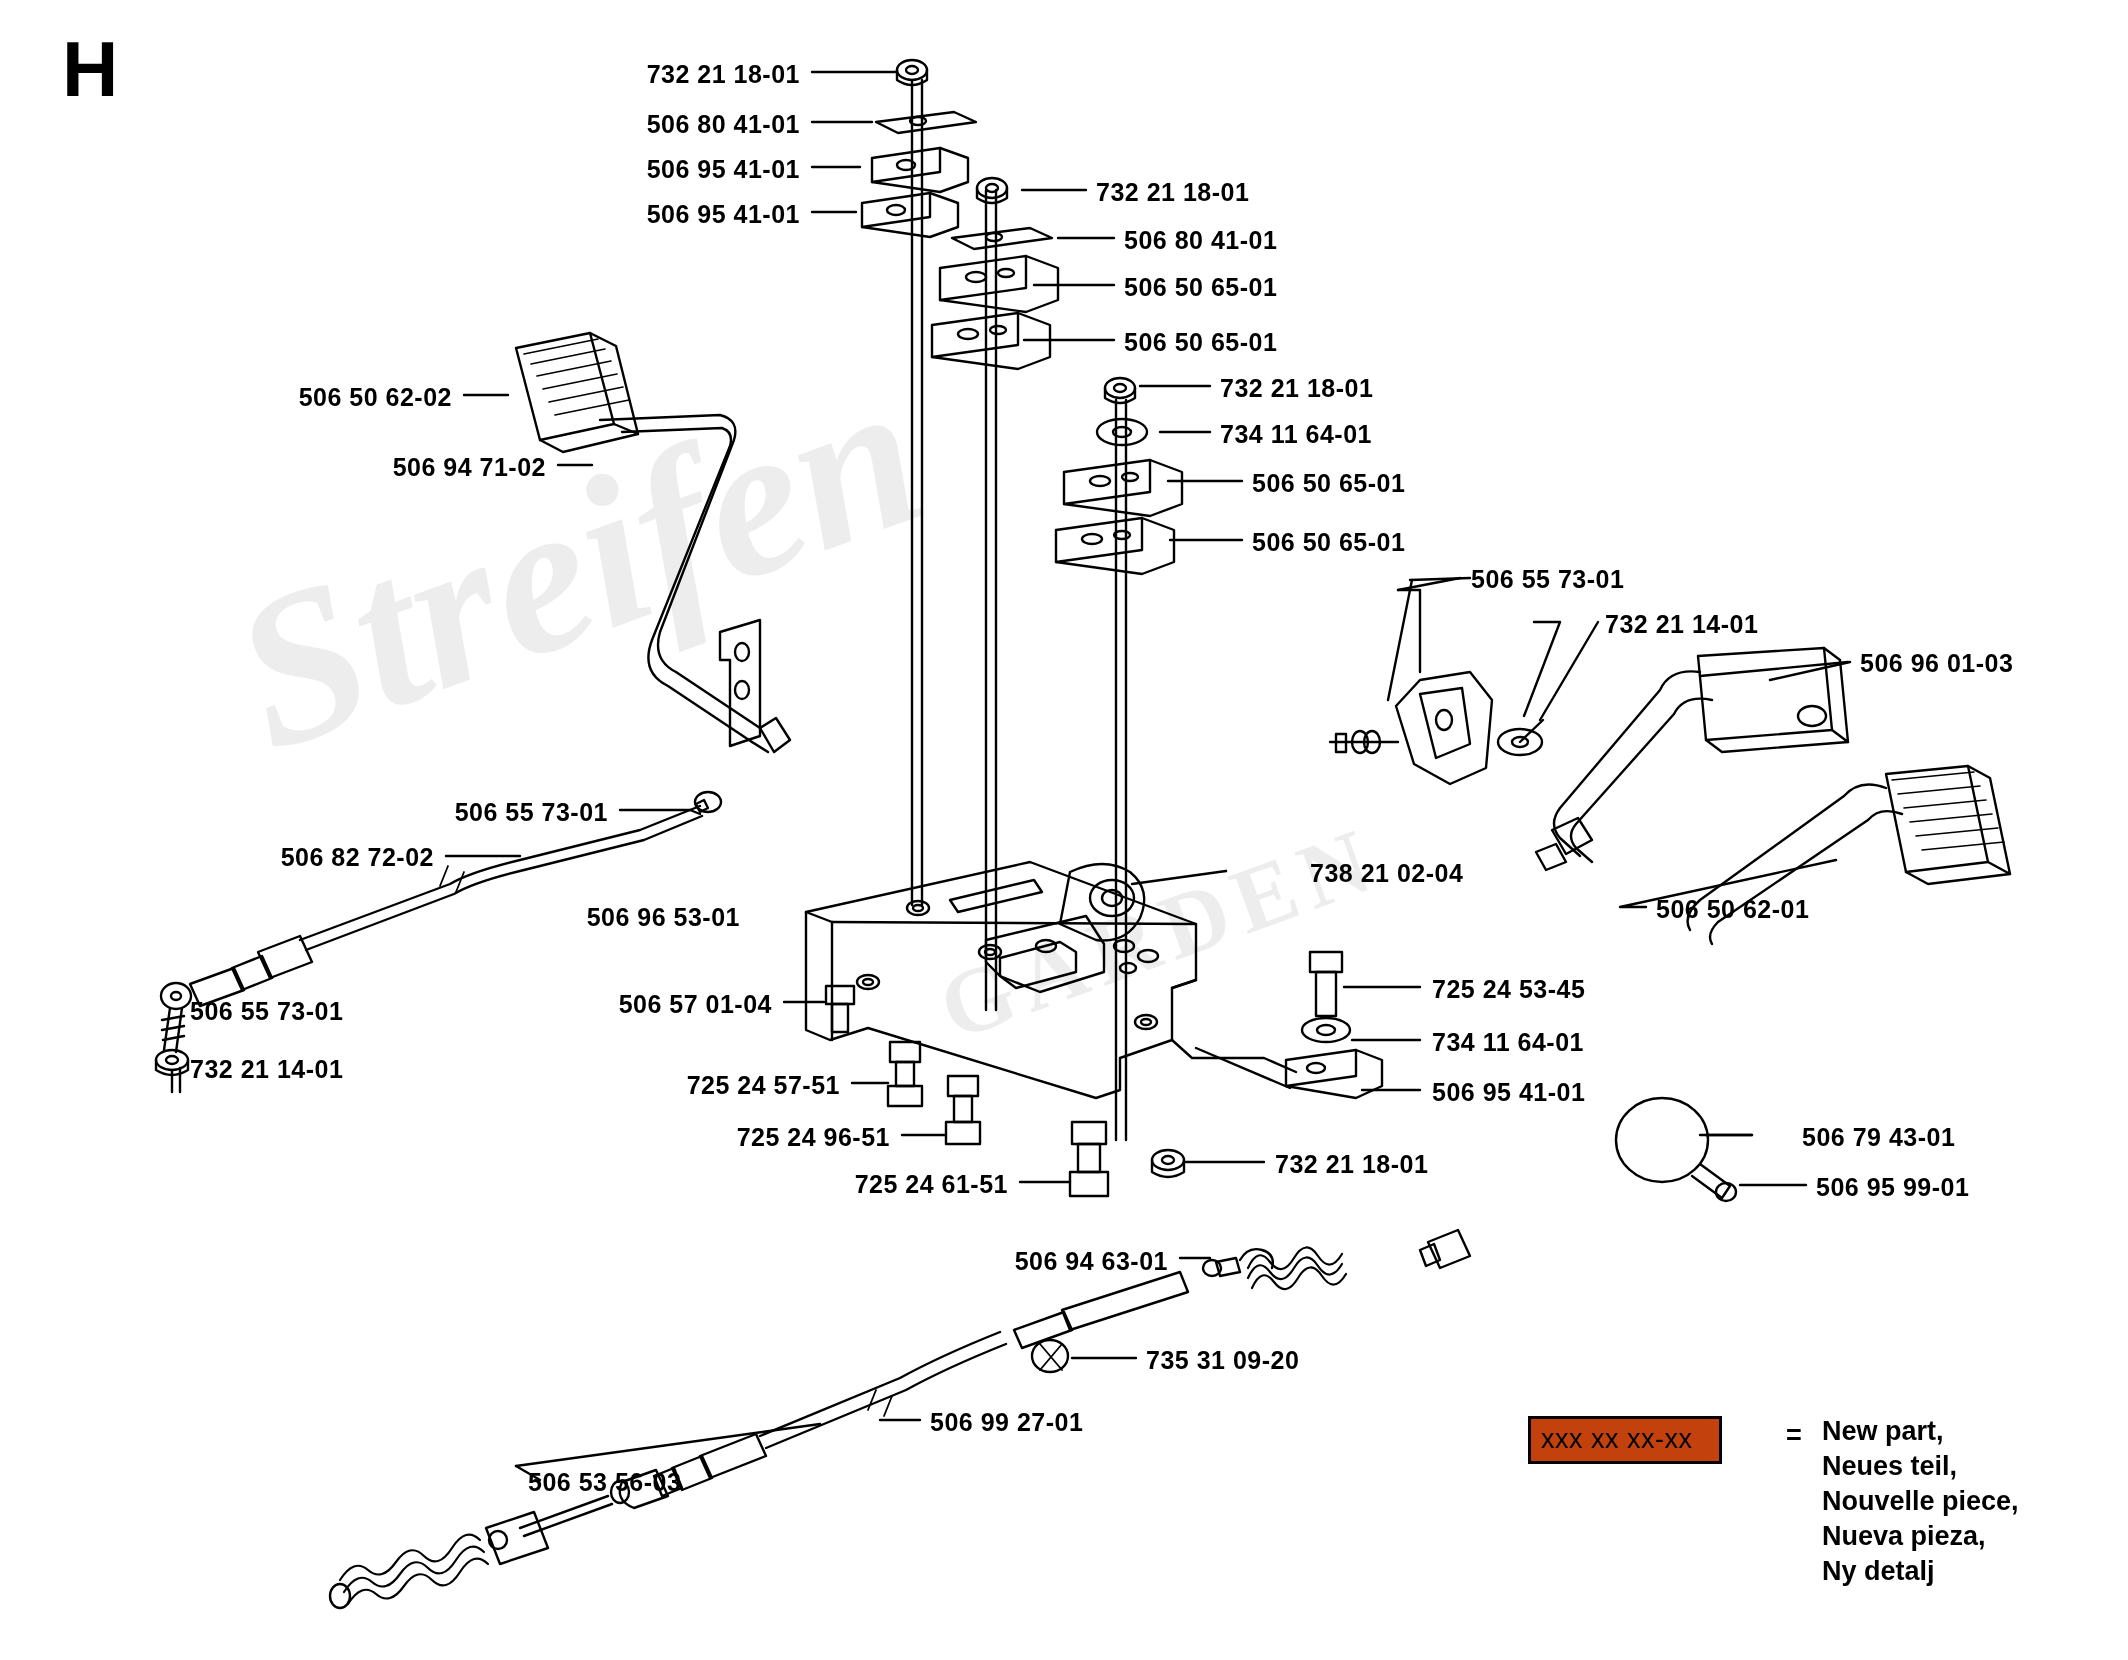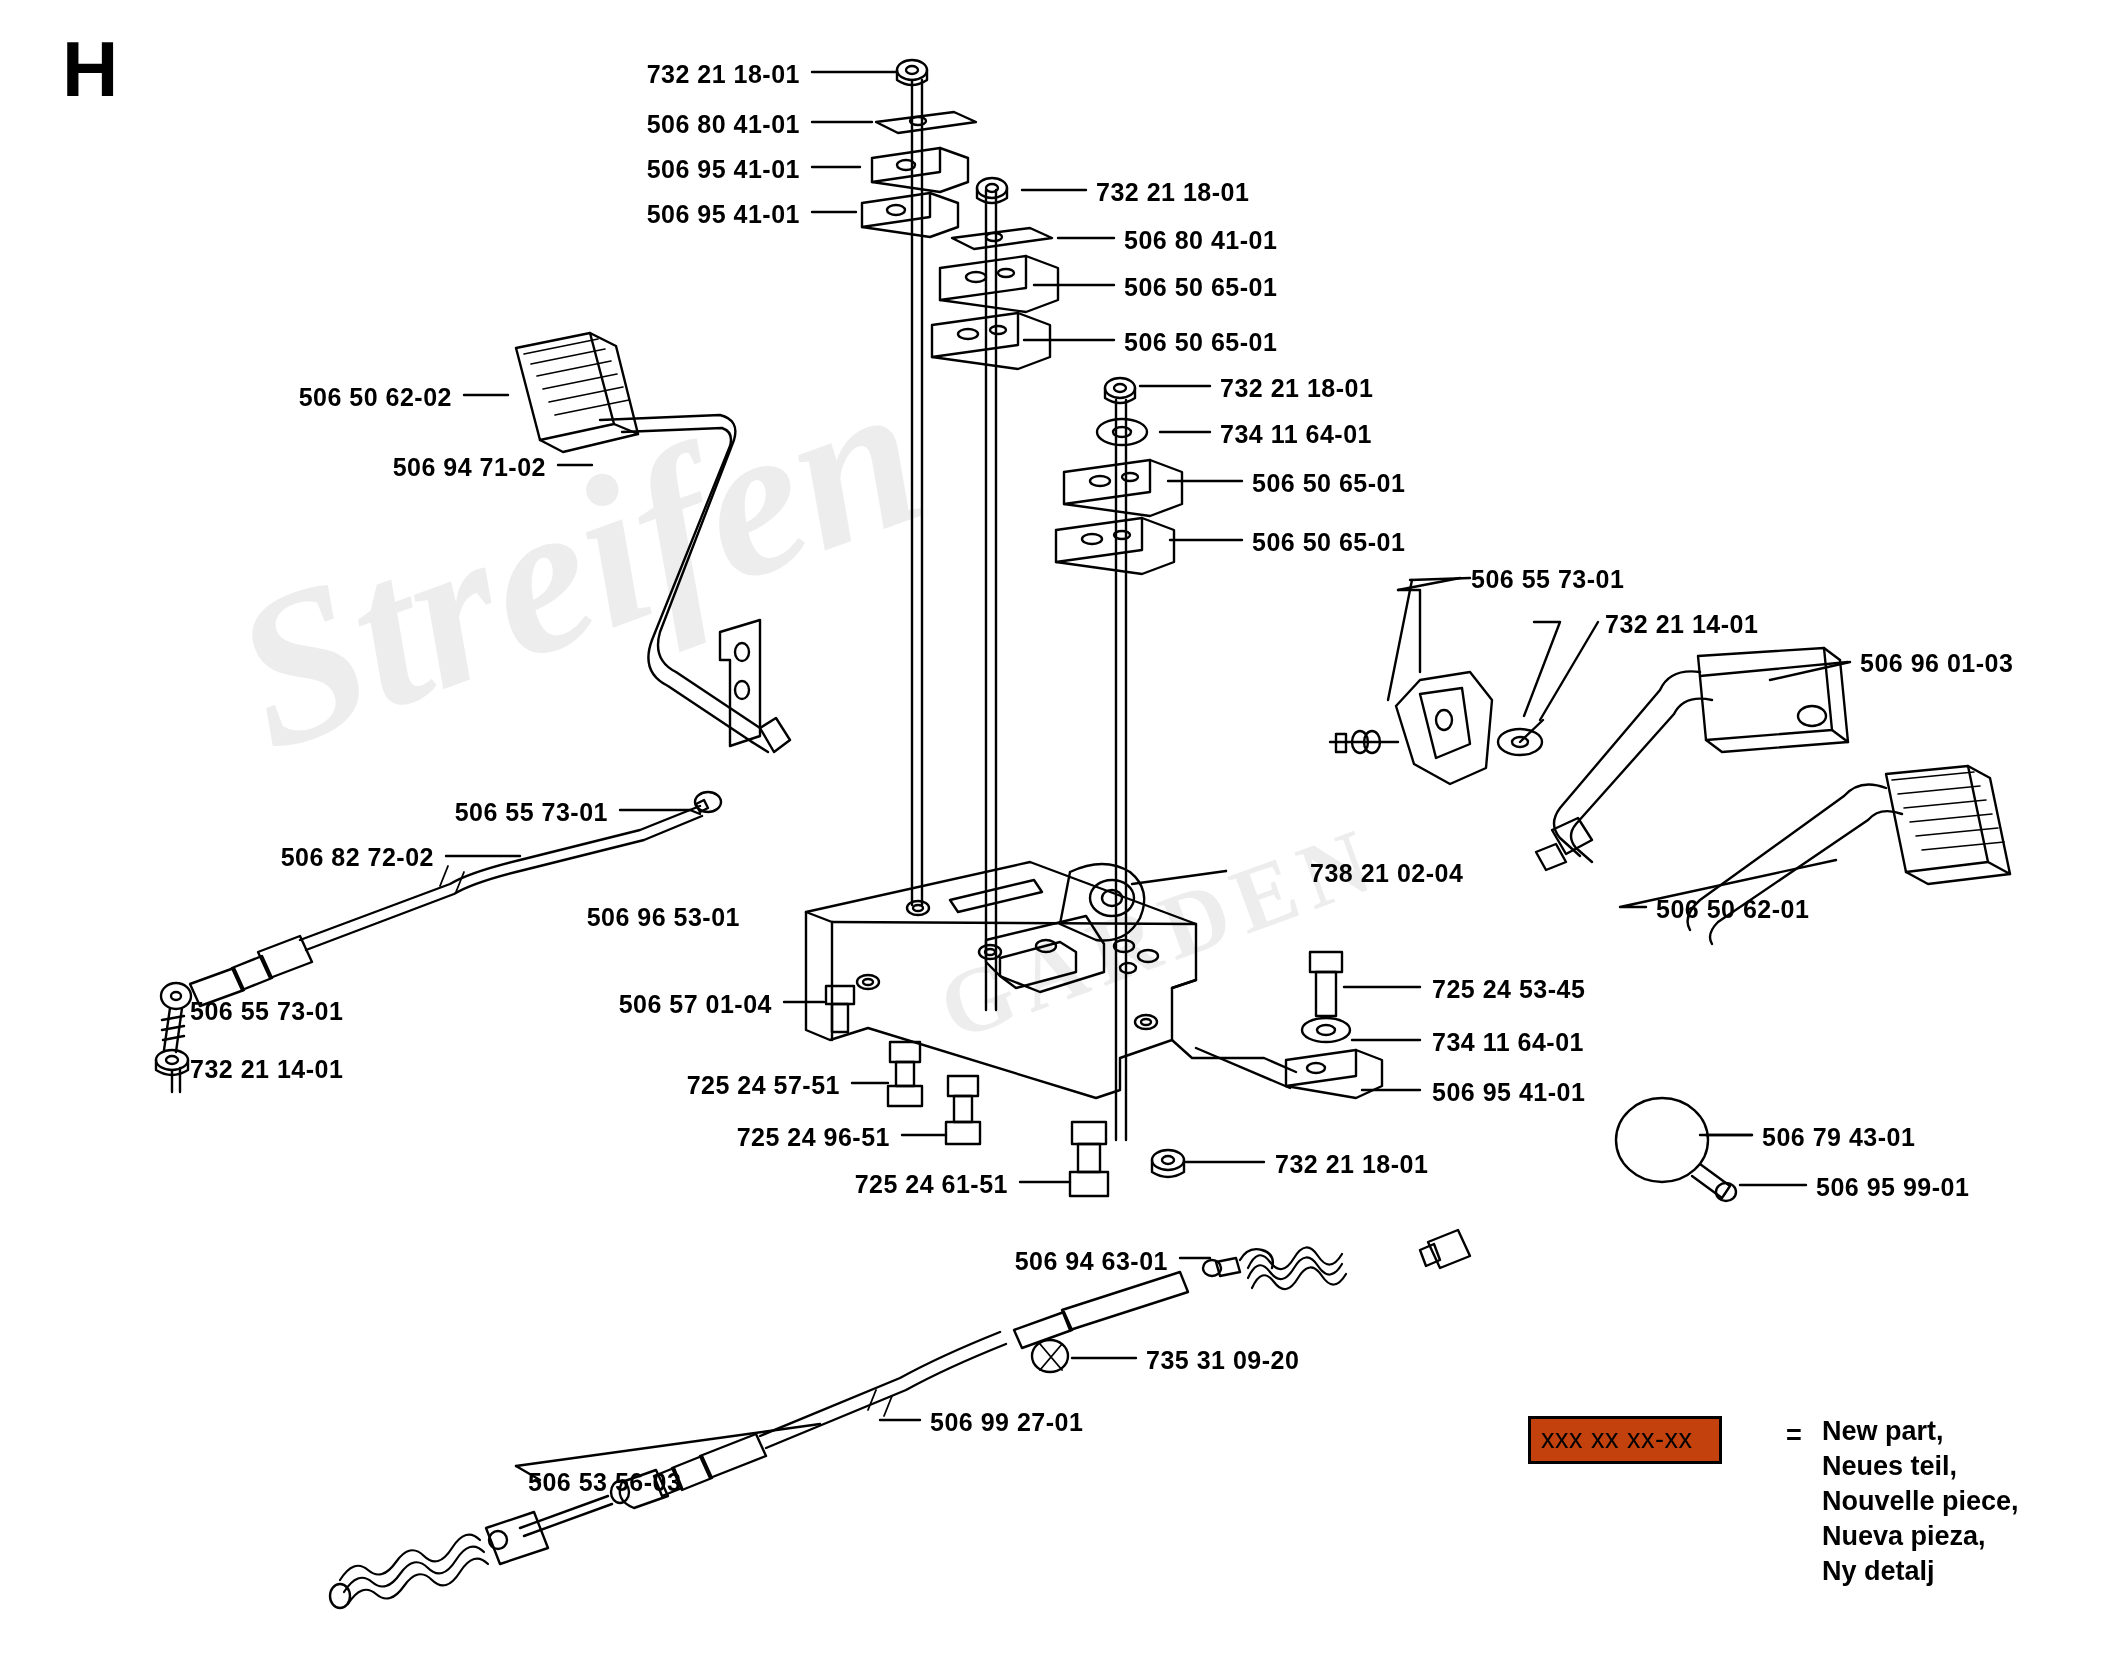--- a/index.html
+++ b/index.html
@@ -402,21 +402,21 @@
       <div class="pn r" style="left: 740px; top: 905px;">506 96 53-01</div>
       <div class="pn" style="left: 1310px; top: 861px;">738 21 02-04</div>
       <div class="pn r" style="left: 772px; top: 992px;">506 57 01-04</div>
       <div class="pn r" style="left: 840px; top: 1073px;">725 24 57-51</div>
       <div class="pn r" style="left: 890px; top: 1125px;">725 24 96-51</div>
       <div class="pn r" style="left: 1008px; top: 1172px;">725 24 61-51</div>
       <div class="pn" style="left: 1275px; top: 1152px;">732 21 18-01</div>
       <div class="pn" style="left: 1432px; top: 977px;">725 24 53-45</div>
       <div class="pn" style="left: 1432px; top: 1030px;">734 11 64-01</div>
       <div class="pn" style="left: 1432px; top: 1080px;">506 95 41-01</div>
-      <div class="pn" style="left: 1762px; top: 1125px;">506 79 43-01</div>
+      <div class="pn" style="left: 1802px; top: 1125px;">506 79 43-01</div>
       <div class="pn" style="left: 1816px; top: 1175px;">506 95 99-01</div>
       <div class="pn r" style="left: 1168px; top: 1249px;">506 94 63-01</div>
       <div class="pn" style="left: 1146px; top: 1348px;">735 31 09-20</div>
       <div class="pn" style="left: 930px; top: 1410px;">506 99 27-01</div>
       <div class="pn" style="left: 528px; top: 1470px;">506 53 56-03</div>
     </div>
 
   <div class="legend">
     <div class="legend-box">xxx xx xx-xx</div>
     <div class="legend-eq">=</div>

